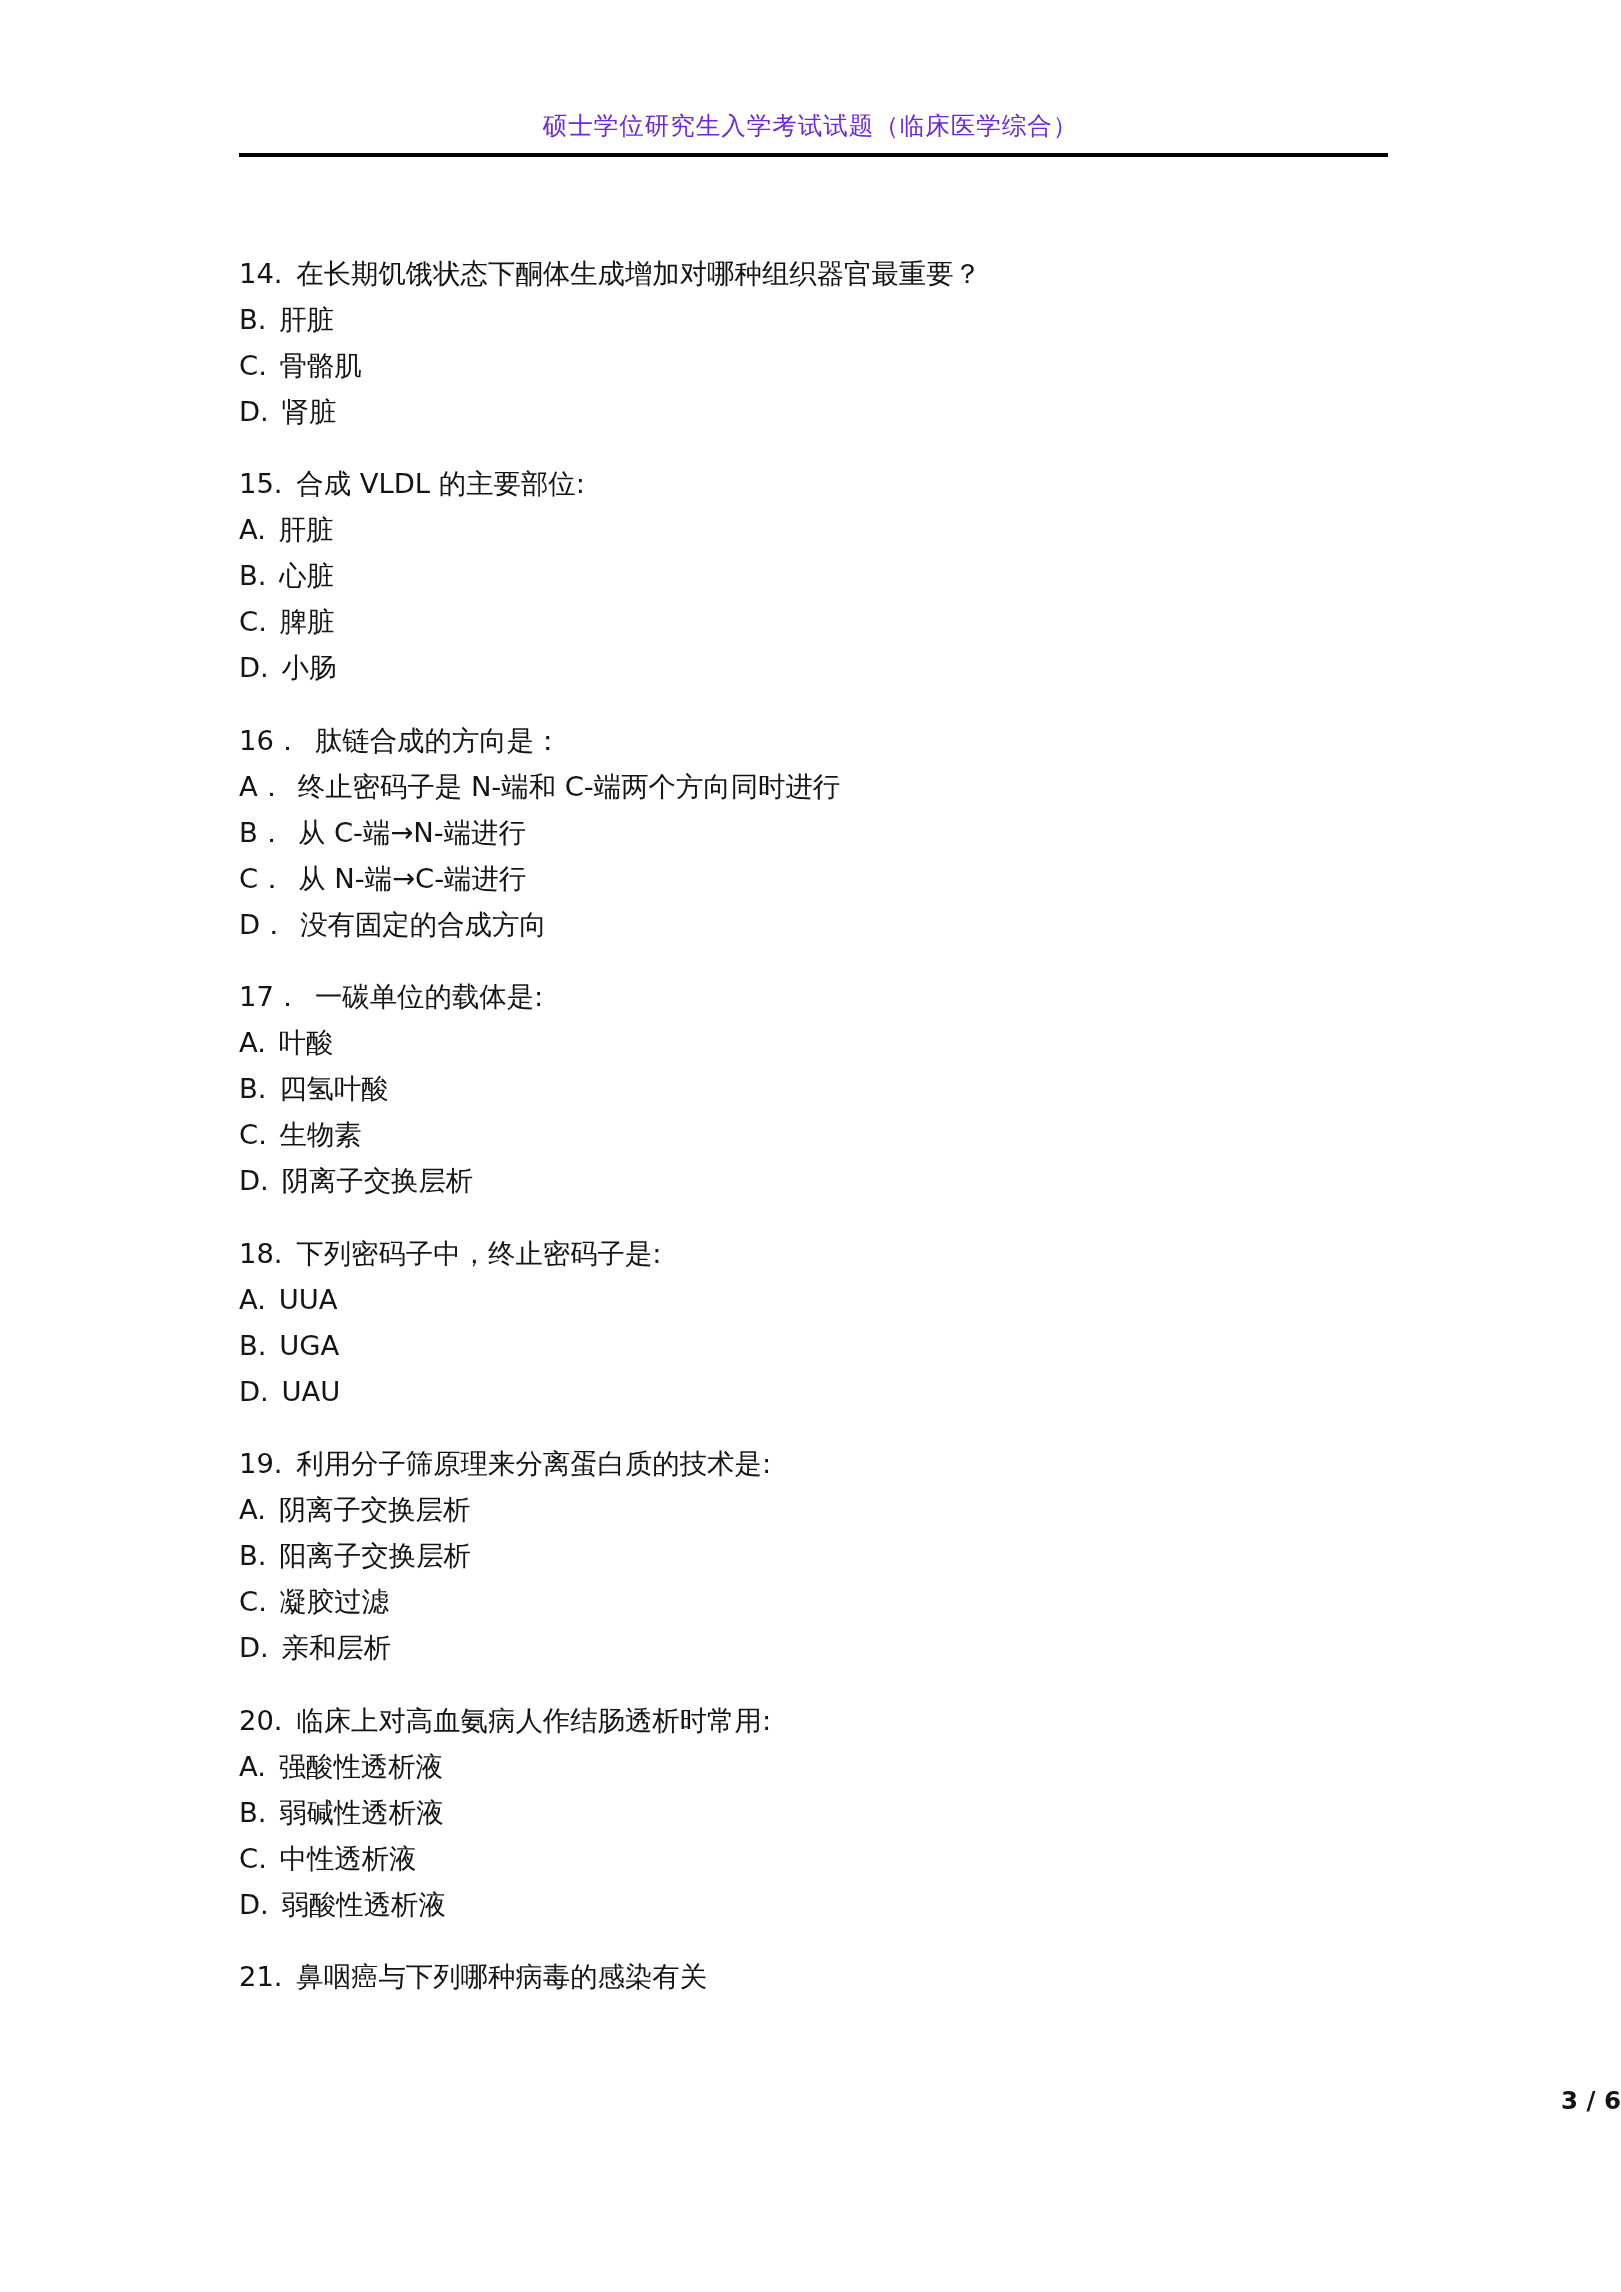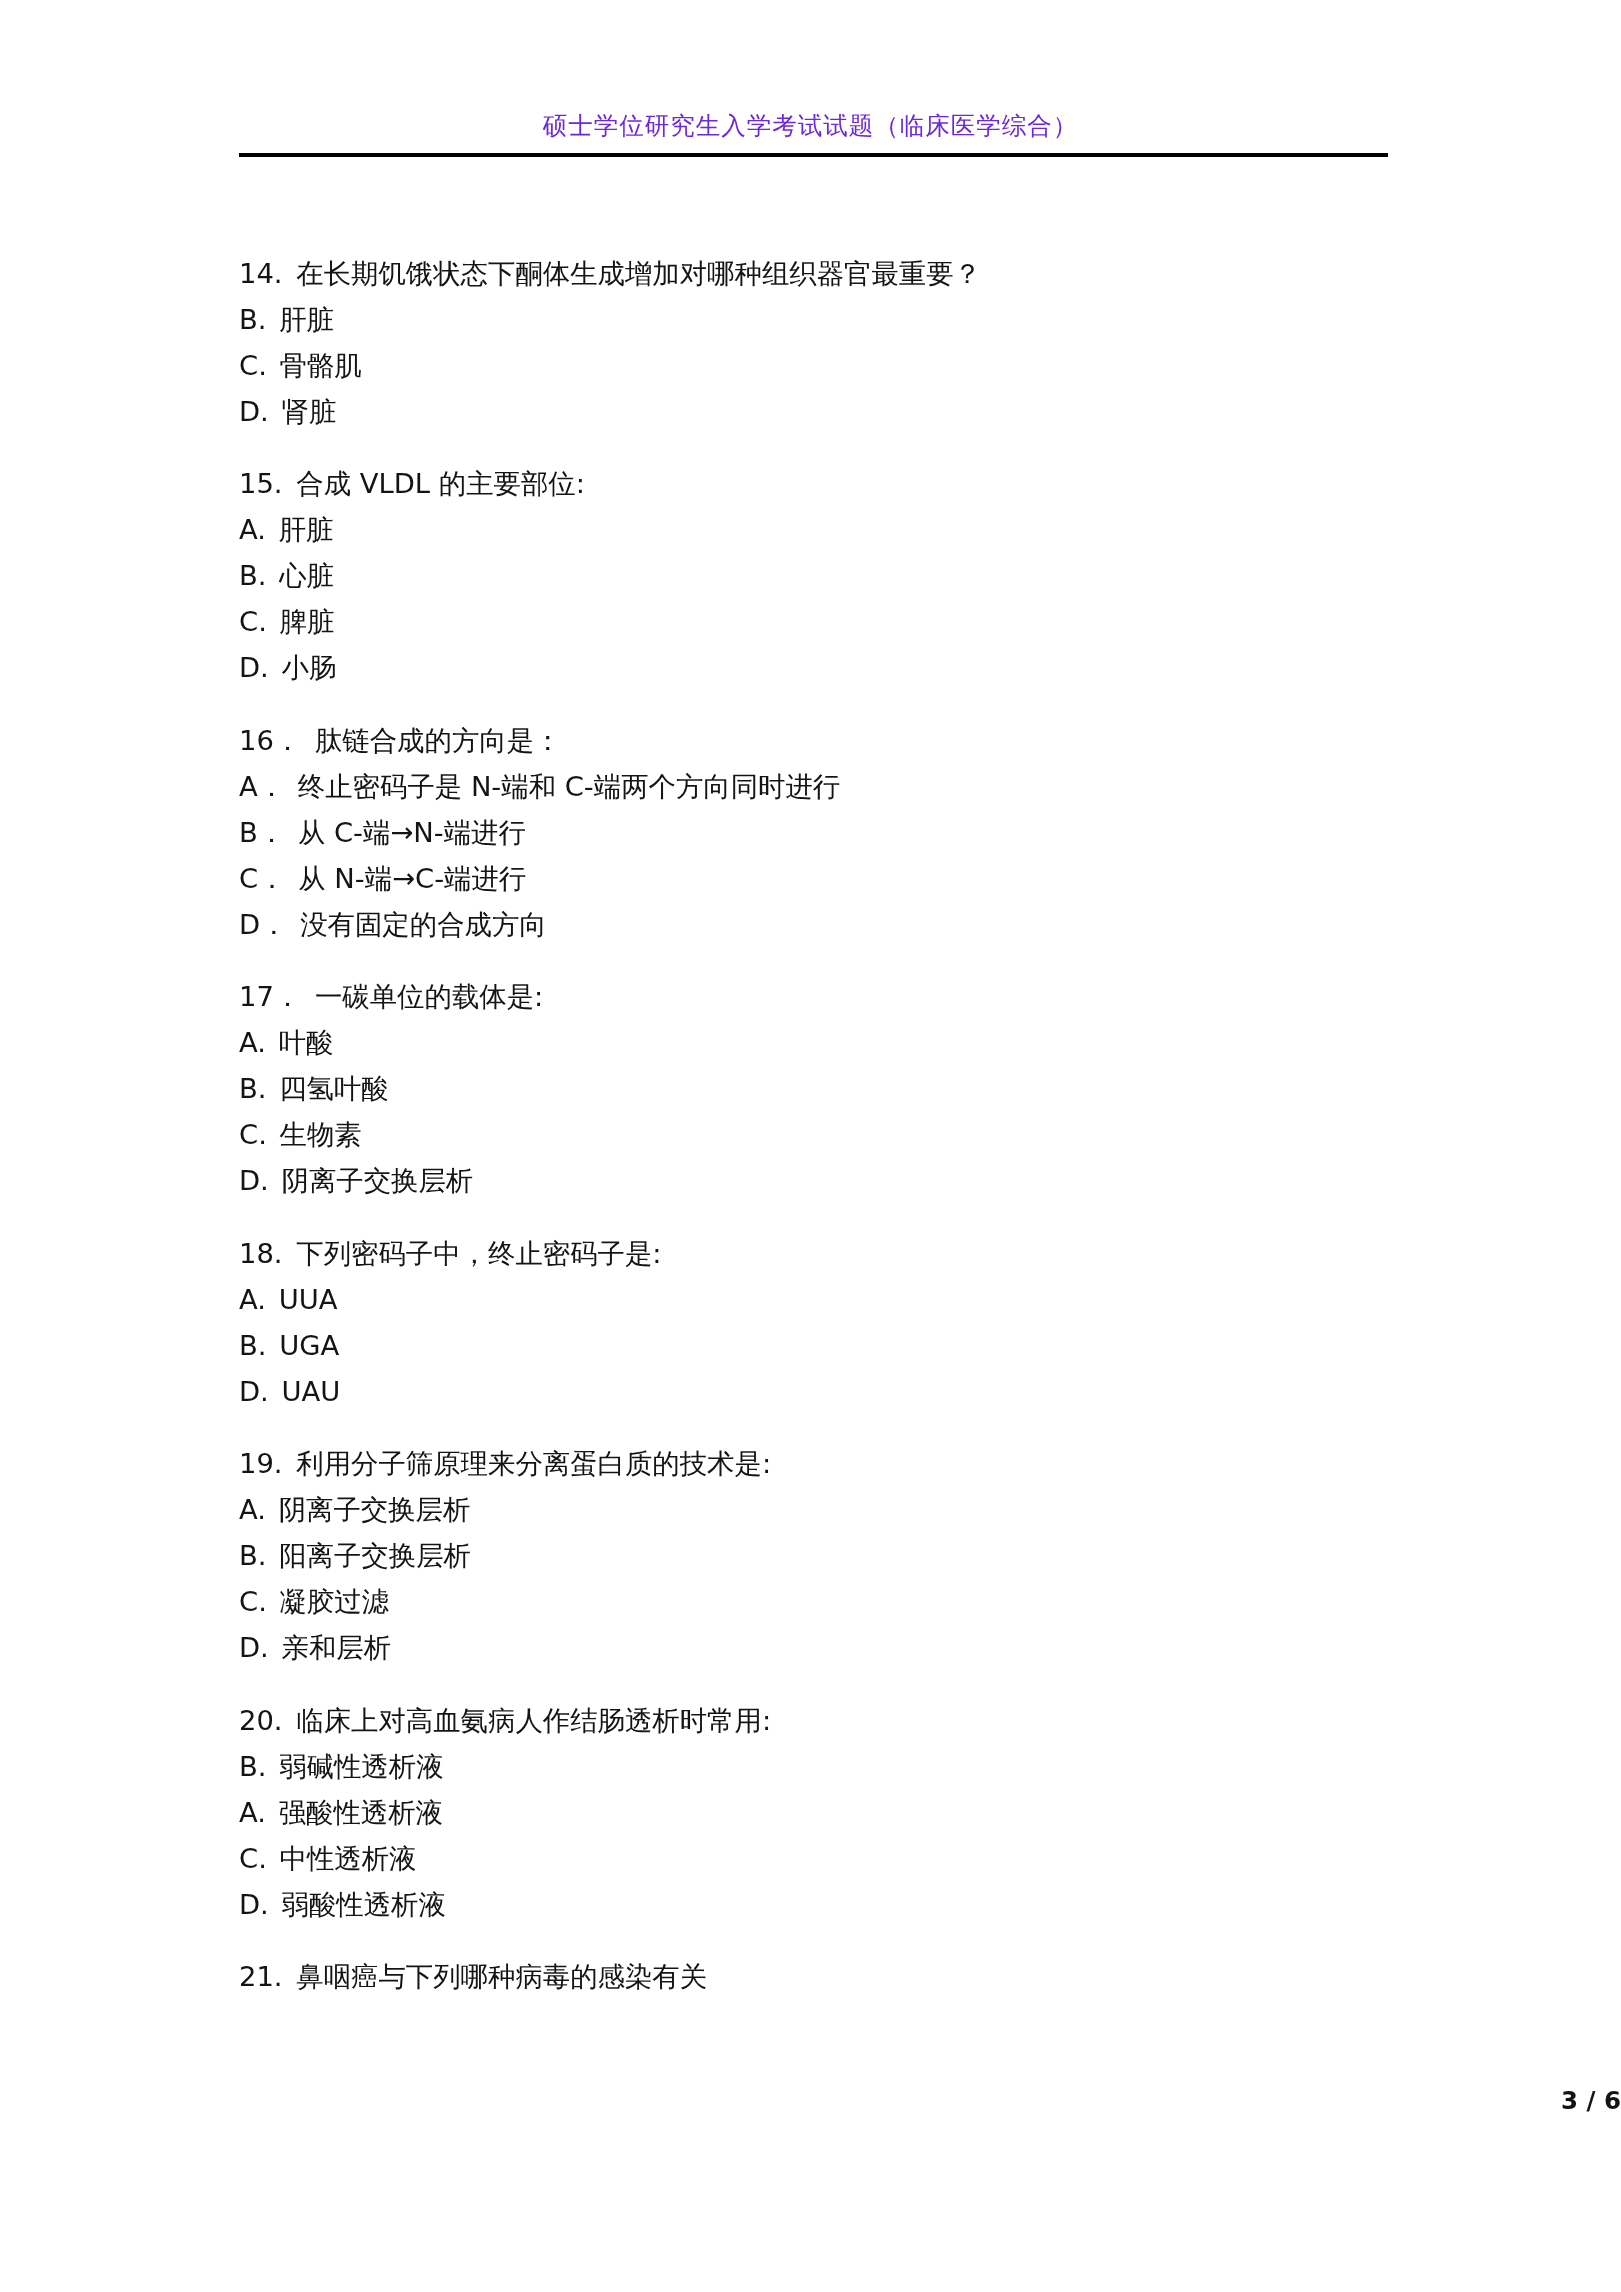--- a/index.html
+++ b/index.html
@@ -97,22 +97,22 @@
   <div class="question">
     <div class="q-line"><span class="q-num">19.</span><span class="q-text">利用分子筛原理来分离蛋白质的技术是:</span></div>
     <div class="opt-line"><span class="opt-label">A.</span><span class="opt-text">阴离子交换层析</span></div>
     <div class="opt-line"><span class="opt-label">B.</span><span class="opt-text">阳离子交换层析</span></div>
     <div class="opt-line"><span class="opt-label">C.</span><span class="opt-text">凝胶过滤</span></div>
     <div class="opt-line"><span class="opt-label">D.</span><span class="opt-text">亲和层析</span></div>
   </div>
 
   <div class="question">
     <div class="q-line"><span class="q-num">20.</span><span class="q-text">临床上对高血氨病人作结肠透析时常用:</span></div>
+    <div class="opt-line"><span class="opt-label">A.</span><span class="opt-text">强酸性透析液</span></div>
     <div class="opt-line"><span class="opt-label">B.</span><span class="opt-text">弱碱性透析液</span></div>
-    <div class="opt-line"><span class="opt-label">A.</span><span class="opt-text">强酸性透析液</span></div>
     <div class="opt-line"><span class="opt-label">C.</span><span class="opt-text">中性透析液</span></div>
     <div class="opt-line"><span class="opt-label">D.</span><span class="opt-text">弱酸性透析液</span></div>
   </div>
 
   <div class="question">
     <div class="q-line"><span class="q-num">21.</span><span class="q-text">鼻咽癌与下列哪种病毒的感染有关</span></div>
   </div>
 
 </div>
 

